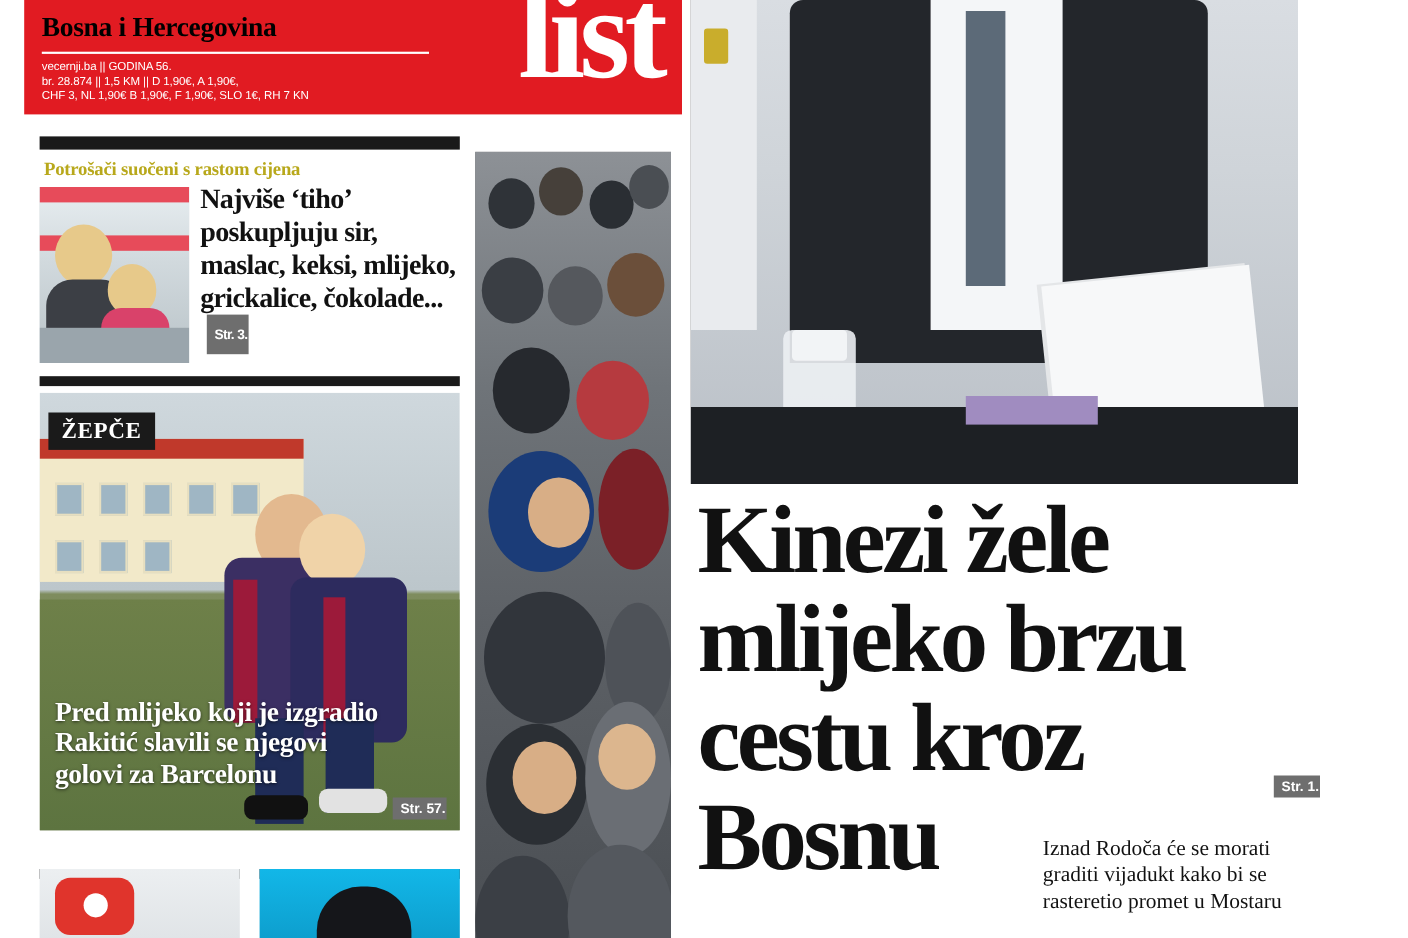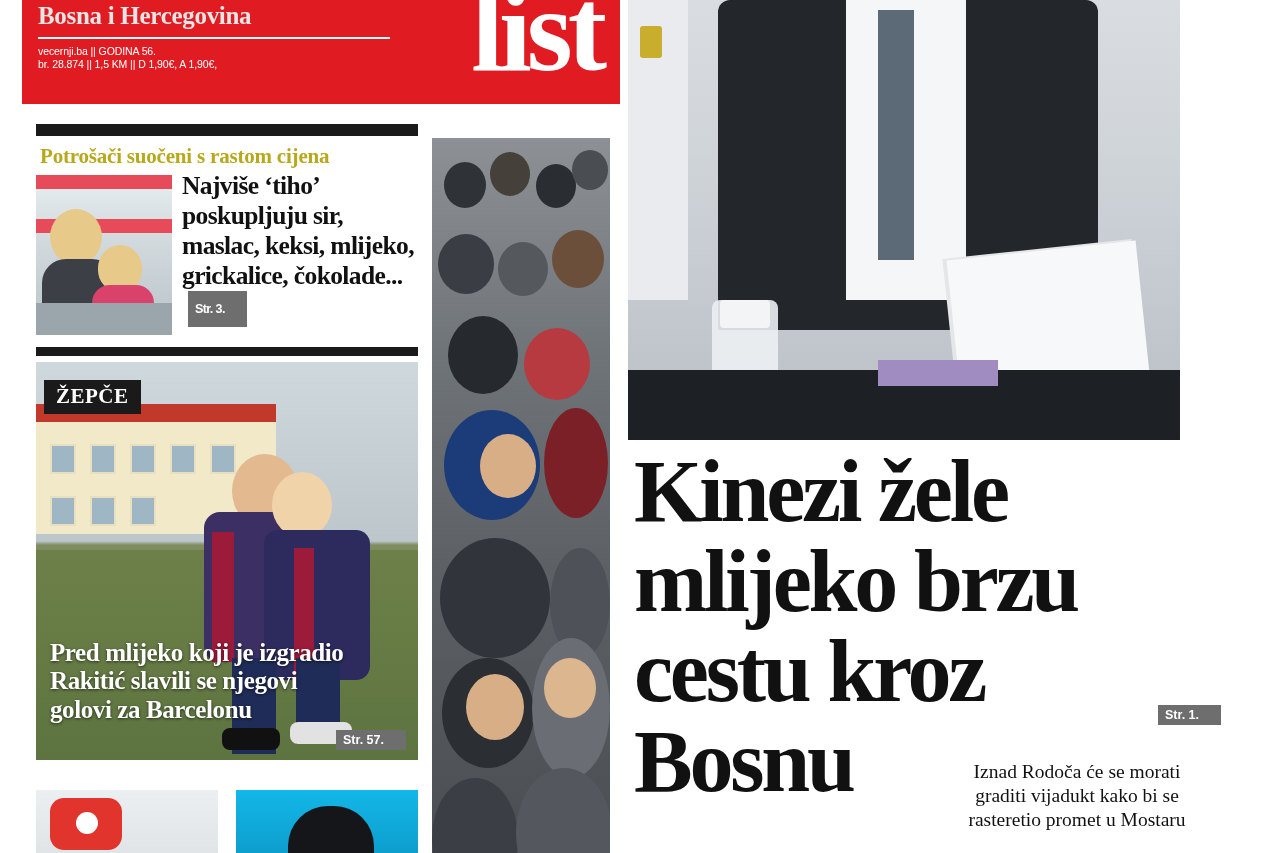--- a/index.html
+++ b/index.html
@@ -18,23 +18,23 @@
     color: #ffffff;
   }
   .masthead-left {
     position: absolute; left: 16px; top: 0; width: 370px;
   }
   .masthead-title {
     font-family: "Liberation Serif", serif;
     font-weight: bold;
     font-size: 25px;
     letter-spacing: -0.3px;
-    padding-top: 2px;
+    padding-top: 12px;
     line-height: 28px;
-    color: #e5e5e5;
+    color: #000000;
   }
   .masthead-rule {
     width: 352px; height: 2px; background: #ffffff; margin-top: 7px;
   }
   .masthead-meta {
     margin-top: 6px;
     font-size: 10.5px;
     line-height: 13px;
     font-weight: normal;
     color: #ffffff;
@@ -53,21 +53,21 @@
   
   .left-col { position: absolute; left: 36px; top: 124px; width: 382px; }
 
   .blackbar { height: 12px; background: #1a1a1a; width: 100%; }
   .blackbar.thin { height: 9px; }
 
   .kicker {
     color: #b8a81b;
     font-family: "Liberation Serif", serif;
     font-weight: bold;
-    font-size: 21px;
+    font-size: 17px;
     padding: 8px 0 4px 4px;
     letter-spacing: -0.2px;
   }
 
   .story1 { position: relative; margin-top: 2px; height: 172px; }
   .story1-photo {
     position: absolute; left: 0; top: 0; width: 136px; height: 160px;
     overflow: hidden; background: #cfd6da;
   }
   .story1-head {
@@ -78,21 +78,21 @@
     line-height: 30px;
     color: #111;
     letter-spacing: -0.6px;
   }
   .page-ref {
     display: inline-block;
     background: #6e6e6e; color: #fff;
     font-family: "Liberation Sans", sans-serif;
     font-weight: bold;
     font-size: 12.5px;
-    padding: 3px 22px 3px 7px;
+    padding: 3px 1px 3px 7px;
     vertical-align: middle;
     margin-left: 6px;
   }
 
   .story2 { position: relative; margin-top: 6px; width: 382px; height: 398px; overflow: hidden; }
   .story2-photo { position: absolute; inset: 0; }
   .tag-black {
     position: absolute; left: 8px; top: 18px;
     background: #1a1a1a; color: #fff;
     font-family: "Liberation Serif", serif;
@@ -139,21 +139,20 @@
     letter-spacing: -3.2px;
     color: #111;
   }
   .main-ref { position: absolute; left: 524px; top: 705px; }
   .main-sub {
     position: absolute; left: 320px; top: 760px; width: 258px;
     font-family: "Liberation Serif", serif;
     font-size: 19.5px;
     line-height: 24px;
     color: #111;
-    text-align: center;
   }
 
   
   .ph { position: absolute; inset: 0; }
   .shop-bg { background: linear-gradient(180deg,#e8eef1 0%,#d2dade 40%,#b9c3c8 100%); }
   .shop-shelf { position:absolute; left:0; right:0; height:14px; background:#e74b5a; }
   .fig { position:absolute; border-radius:50% 50% 45% 45%; }
 
   .school-sky { position:absolute; inset:0; background:linear-gradient(180deg,#cfd8dd 0%,#bcc6cb 45%,#7e8c5e 46%,#6d7d4e 100%); }
   .school-bld { position:absolute; left:0; top:42px; width:240px; height:130px; background:#f2e9c9; border-top:18px solid #c0392b; }
@@ -178,20 +177,21 @@
 
 <div class="page">
 
   <div class="masthead">
     <div class="masthead-left">
       <div class="masthead-title">Bosna i Hercegovina</div>
       <div class="masthead-rule"></div>
       <div class="masthead-meta">
         <div>vecernji.ba  ||  GODINA 56.</div>
         <div>br. 28.874 || 1,5 KM || D 1,90€, A 1,90€,</div>
+        <div>CHF 3, NL 1,90€ B 1,90€, F 1,90€, SLO 1€, RH 7 KN</div>
       </div>
     </div>
     <div class="masthead-logo">list</div>
   </div>
 
   <div class="left-col">
 
     <div class="blackbar"></div>
 
     <div class="kicker">Potrošači suočeni s rastom cijena</div>

